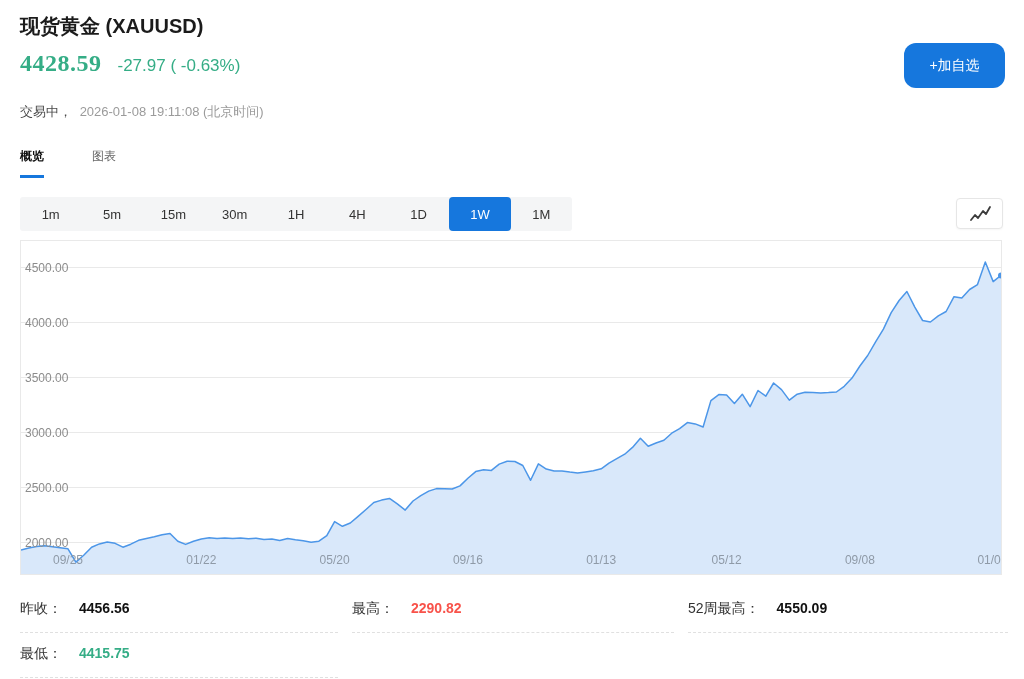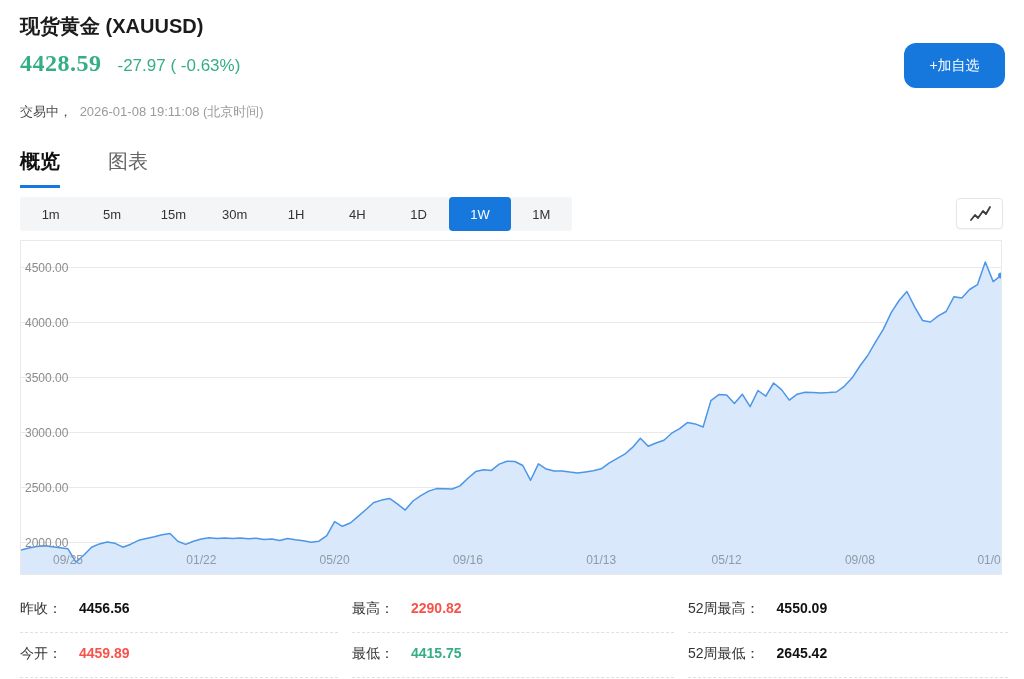--- a/index.html
+++ b/index.html
@@ -14,21 +14,21 @@
   .change { font-size:17px; color:var(--green); margin-left:16px; }
   .status { position:absolute; left:20px; top:103px; font-size:13px; }
   .status .pre { color:#4a4a4a; }
   .status .time { color:#9b9b9b; margin-left:4px; }
   .add-btn { position:absolute; right:19px; top:43px; width:101px; height:45px;
     background:var(--blue); color:#fff; font-size:14px; border:none; border-radius:12px; cursor:pointer;
     font-family:inherit; }
 
   
   .tab-bar { position:absolute; left:20px; top:148px; display:flex; }
-  .tab { font-size:20px; color:#666; margin-right:48px; padding-bottom:10px; cursor:pointer; }
+  .tab { font-size:12px; color:#666; margin-right:48px; padding-bottom:10px; cursor:pointer; }
   .tab.active { color:#111; font-weight:bold; border-bottom:3px solid var(--blue); }
 
   
   .range-switcher { position:absolute; left:20px; top:197px; width:552px; height:34px;
     background:#f4f5f6; border-radius:3px; display:flex; }
   .range-btn { flex:1 1 0; border:none; background:transparent; font-size:13px; color:#333;
     cursor:pointer; border-radius:4px; font-family:inherit; }
   .range-btn.selected { background:var(--blue); color:#fff; }
   .chart-style-btn { position:absolute; left:956px; top:198px; width:47px; height:31px;
     background:#fff; border:1px solid #e6e6e6; border-radius:4px; cursor:pointer;
@@ -120,23 +120,17 @@
     <div class="stat-cell">
       <span class="stat-label">昨收：</span><span class="stat-value">4456.56</span>
     </div>
     <div class="stat-cell">
       <span class="stat-label">最高：</span><span class="stat-value" style="color: rgb(248, 82, 74);">2290.82</span>
     </div>
     <div class="stat-cell">
       <span class="stat-label">52周最高：</span><span class="stat-value">4550.09</span>
     </div>
     <div class="stat-cell">
-      <span class="stat-label">今开：</span><span class="stat-value" style="color: rgb(248, 82, 74);">4459.89</span>
-    </div>
-    <div class="stat-cell">
       <span class="stat-label">最低：</span><span class="stat-value" style="color: rgb(53, 173, 134);">4415.75</span>
-    </div>
-    <div class="stat-cell">
-      <span class="stat-label">52周最低：</span><span class="stat-value">2645.42</span>
     </div>
   </div>
 
 </div>
 
 </body></html>

